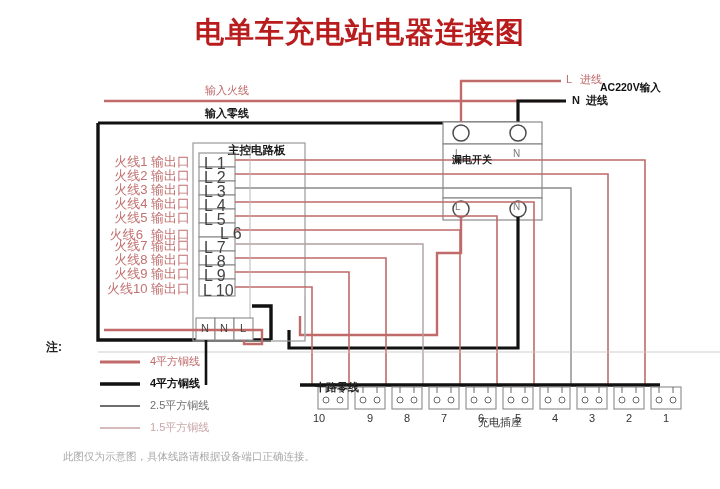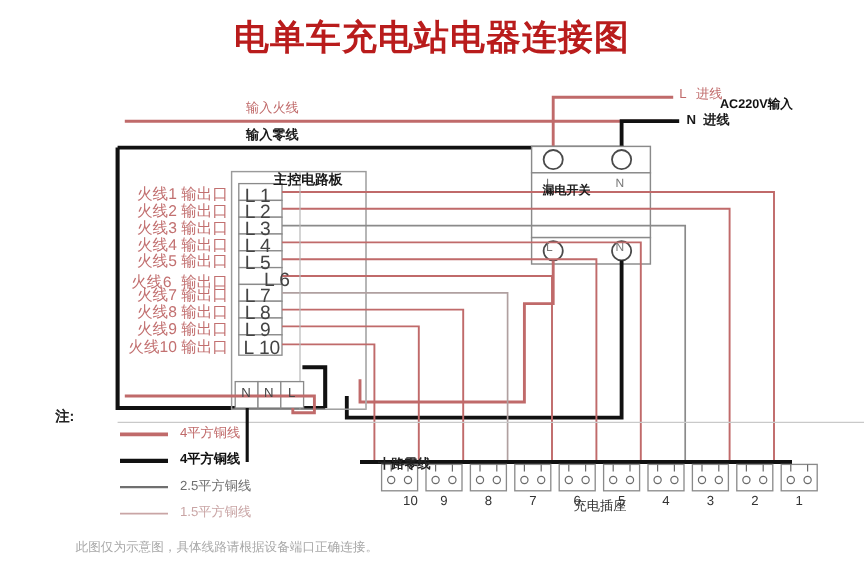--- a/index.html
+++ b/index.html
@@ -268,21 +268,21 @@
   <div class="txt lbl-term" style="left:204px;top:254px;">L 8</div>
   <div class="txt lbl-term" style="left:204px;top:268px;">L 9</div>
   <div class="txt lbl-term" style="left:203px;top:283px;">L 10</div>
 
   <div class="txt lbl-term" style="left:201px;top:323px;font-size:11px;">N</div>
   <div class="txt lbl-term" style="left:220px;top:323px;font-size:11px;">N</div>
   <div class="txt lbl-term" style="left:240px;top:323px;font-size:11px;">L</div>
 
   <div class="txt" id="tenway">十路零线</div>
 
-  <div class="txt sock-num" style="left:332px;top:413px;">10</div>
+  <div class="txt sock-num" style="left:309px;top:413px;">10</div>
   <div class="txt sock-num" style="left:360px;top:413px;">9</div>
   <div class="txt sock-num" style="left:397px;top:413px;">8</div>
   <div class="txt sock-num" style="left:434px;top:413px;">7</div>
   <div class="txt sock-num" style="left:471px;top:413px;">6</div>
   <div class="txt sock-num" style="left:508px;top:413px;">5</div>
   <div class="txt sock-num" style="left:545px;top:413px;">4</div>
   <div class="txt sock-num" style="left:582px;top:413px;">3</div>
   <div class="txt sock-num" style="left:619px;top:413px;">2</div>
   <div class="txt sock-num" style="left:656px;top:413px;">1</div>
 

